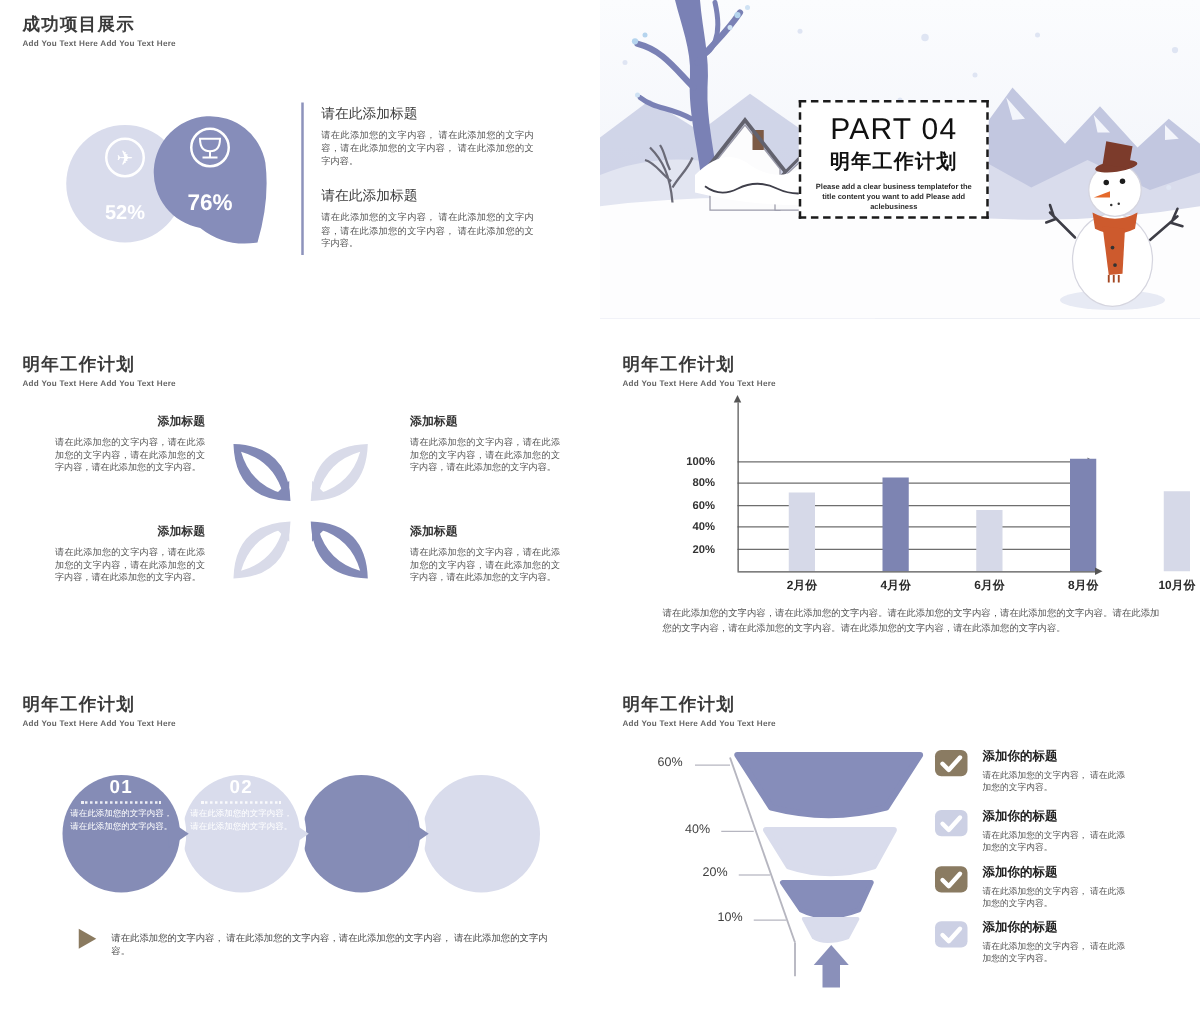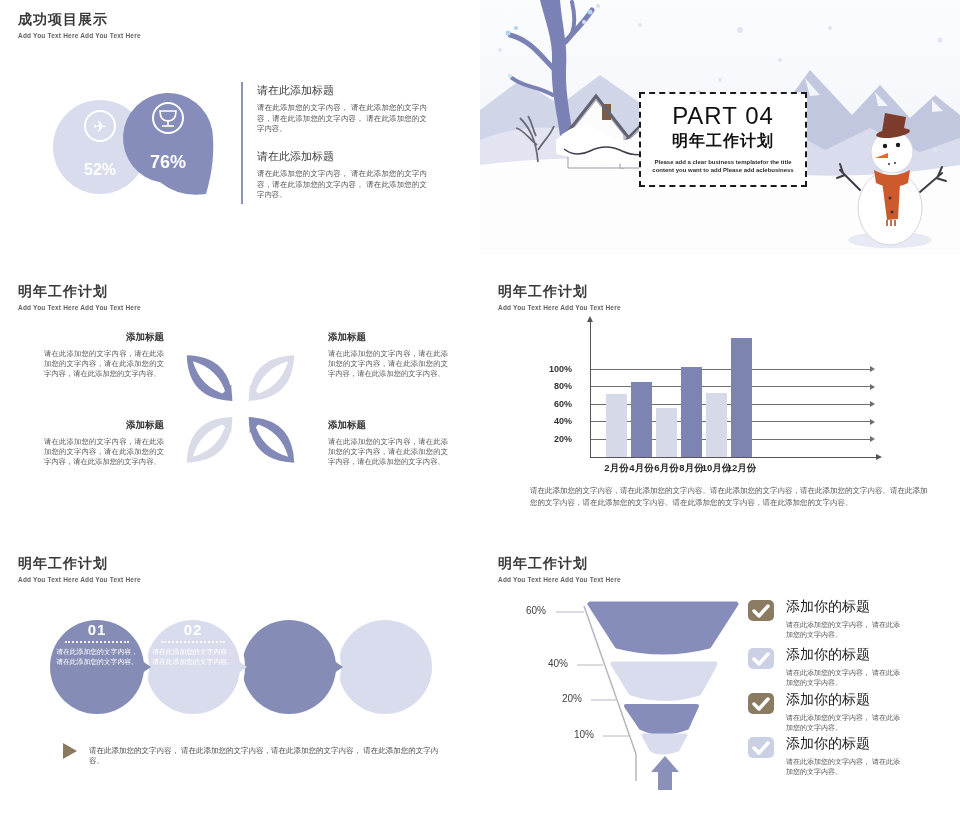--- a/index.html
+++ b/index.html
@@ -9,21 +9,21 @@
   #s1{left:0;top:0}#s2{left:480px;top:0}#s3{left:0;top:272px}#s4{left:480px;top:272px}#s5{left:0;top:544px}#s6{left:480px;top:544px}
   .sl-title{position:absolute;left:18px;top:11px;font-size:14px;font-weight:bold;color:#3a3a3a;letter-spacing:1px}
   .sl-sub{position:absolute;left:18px;top:32px;font-size:6.5px;font-weight:bold;color:#646464;letter-spacing:.2px}
   
   .sc-graphic{position:absolute;left:40px;top:80px}
   .divider{position:absolute;left:241px;top:82px;width:1.5px;height:122px;background:#8d93bc}
   .sc-block{position:absolute;left:257px;width:170px}
   .sc-block-h{font-size:11px;color:#3c3c3c;margin-bottom:5px}
   .sc-block-b{font-size:7.4px;line-height:10.5px;color:#555;text-align:justify}
   
-  .cover-box{position:absolute;left:159px;top:92px;width:168px;height:95px;background:#fff;border:2px dashed #1b1b1b;text-align:center;padding-top:8px}
+  .cover-box{position:absolute;left:159px;top:80px;width:152px;height:95px;background:#fff;border:2px dashed #1b1b1b;text-align:center;padding-top:8px}
   .cover-part{font-size:24px;color:#101010;letter-spacing:1px}
   .cover-title{font-size:16px;font-weight:bold;color:#111;letter-spacing:1px;margin-top:1px}
   .cover-sub{font-size:6px;font-weight:bold;color:#2c2c2c;line-height:8px;margin-top:6px;padding:0 9px}
   
   .fl-svg{position:absolute;left:163px;top:64px}
   .fl-block{position:absolute;width:120px}
   .fl-h{font-size:9.5px;font-weight:bold;color:#333;margin-bottom:5px}
   .fl-b{font-size:7.3px;line-height:10px;color:#555;text-align:justify}
   .fl-tl{left:44px;top:59px}.fl-bl{left:44px;top:147px}
   .fl-tr{left:328px;top:59px}.fl-br{left:328px;top:147px}
@@ -31,40 +31,40 @@
   
   .chart{position:absolute;left:110px;top:50px;width:292px;height:135px}
   .yaxis{position:absolute;left:-0.5px;bottom:0;width:1px;height:135px;background:#555}
   .yaxis::before{content:'';position:absolute;top:-6px;left:-3px;border-bottom:6px solid #555;border-left:3.5px solid transparent;border-right:3.5px solid transparent}
   .xaxis{position:absolute;left:0;bottom:-0.5px;width:286px;height:1px;background:#555}
   .xaxis::after{content:'';position:absolute;right:-6px;top:-3px;border-left:6px solid #555;border-top:3.5px solid transparent;border-bottom:3.5px solid transparent}
   .gridline{position:absolute;left:0;width:280px;height:1px;background:#6e6e6e}
   .gridline::after{content:'';position:absolute;right:-5px;top:-2.5px;border-left:5px solid #6e6e6e;border-top:3px solid transparent;border-bottom:3px solid transparent}
   .ytick{position:absolute;right:calc(100% + 292px - 280px + 6px);top:-5px;font-size:9px;font-weight:bold;color:#333;white-space:nowrap}
   .bars{position:absolute;left:14px;bottom:0;height:134px;display:flex;align-items:flex-end}
-  .bar-col{position:relative;width:21px;height:100%;margin:0 2px;display:flex;justify-content:center;align-items:flex-end}
+  .bar-col{position:relative;width:21px;height:100%;margin:0 27px;display:flex;justify-content:center;align-items:flex-end}
   .bar{width:21px}
   .bar-light{background:#d6d9e8}.bar-dark{background:#7d84b2}
   .xcat{position:absolute;bottom:-18px;left:50%;transform:translateX(-50%);font-size:9.5px;font-weight:bold;color:#2a2a2a;white-space:nowrap}
   .chart-desc{position:absolute;left:50px;top:213px;width:402px;font-size:7.5px;line-height:11.5px;color:#555}
   
   .steps-svg{position:absolute;left:0;top:0}
   .step{position:absolute;top:77px;width:92px;height:96px;text-align:center;color:#fff}
   .step-num{font-size:15px;font-weight:bold;letter-spacing:1px}
   .step-dots{width:64px;margin:3px auto 4px auto;border-top:2px dotted rgba(255,255,255,.85)}
   .step-b{font-size:6.8px;line-height:9.5px;padding:0 3px}
   .step-footer-tri{position:absolute;left:63px;top:199px;width:0;height:0;border-left:14px solid #8a7a5f;border-top:8px solid transparent;border-bottom:8px solid transparent}
   .step-footer{position:absolute;left:89px;top:202px;width:360px;font-size:7.5px;color:#4a4a4a}
   
   .funnel-svg{position:absolute;left:0;top:0}
   .funnel-label{position:absolute;font-size:10px;color:#3f3f3f}
   .f-item{position:absolute;left:268px;width:172px;display:flex;gap:12px}
   .check{width:26px;height:21px;border-radius:5px;flex:none;margin-top:2px;display:flex;align-items:center;justify-content:center}
   .check-brown{background:#8a7b62}.check-light{background:#ccd0e4}
-  .f-item-h{font-size:14px;font-weight:normal;color:#222;margin-bottom:4px}
+  .f-item-h{font-size:10px;font-weight:bold;color:#222;margin-bottom:4px}
   .f-item-b{font-size:7px;line-height:10px;color:#555;width:120px}
 </style>
 </head>
 <body>
 
 <div class="page">
 
   <section class="slide" id="s1">
     <h2 class="sl-title">成功项目展示</h2>
     <div class="sl-sub">Add You Text Here Add You Text Here</div>

